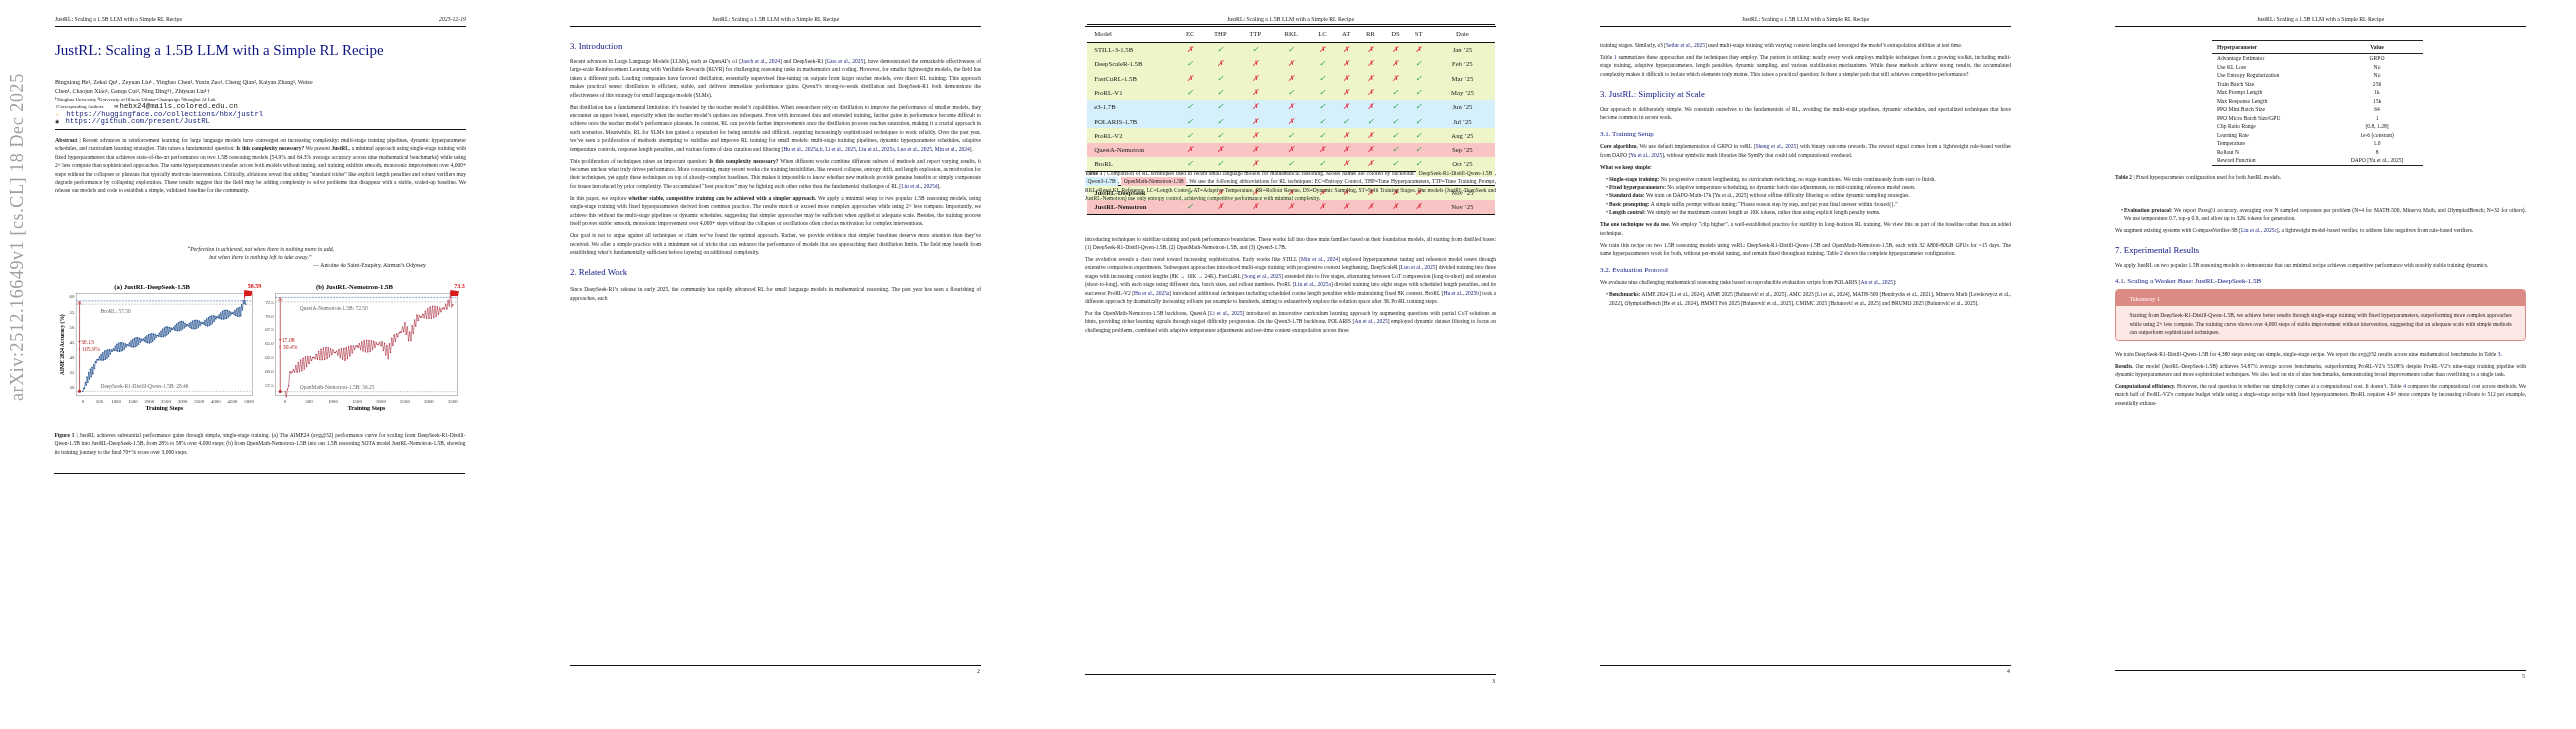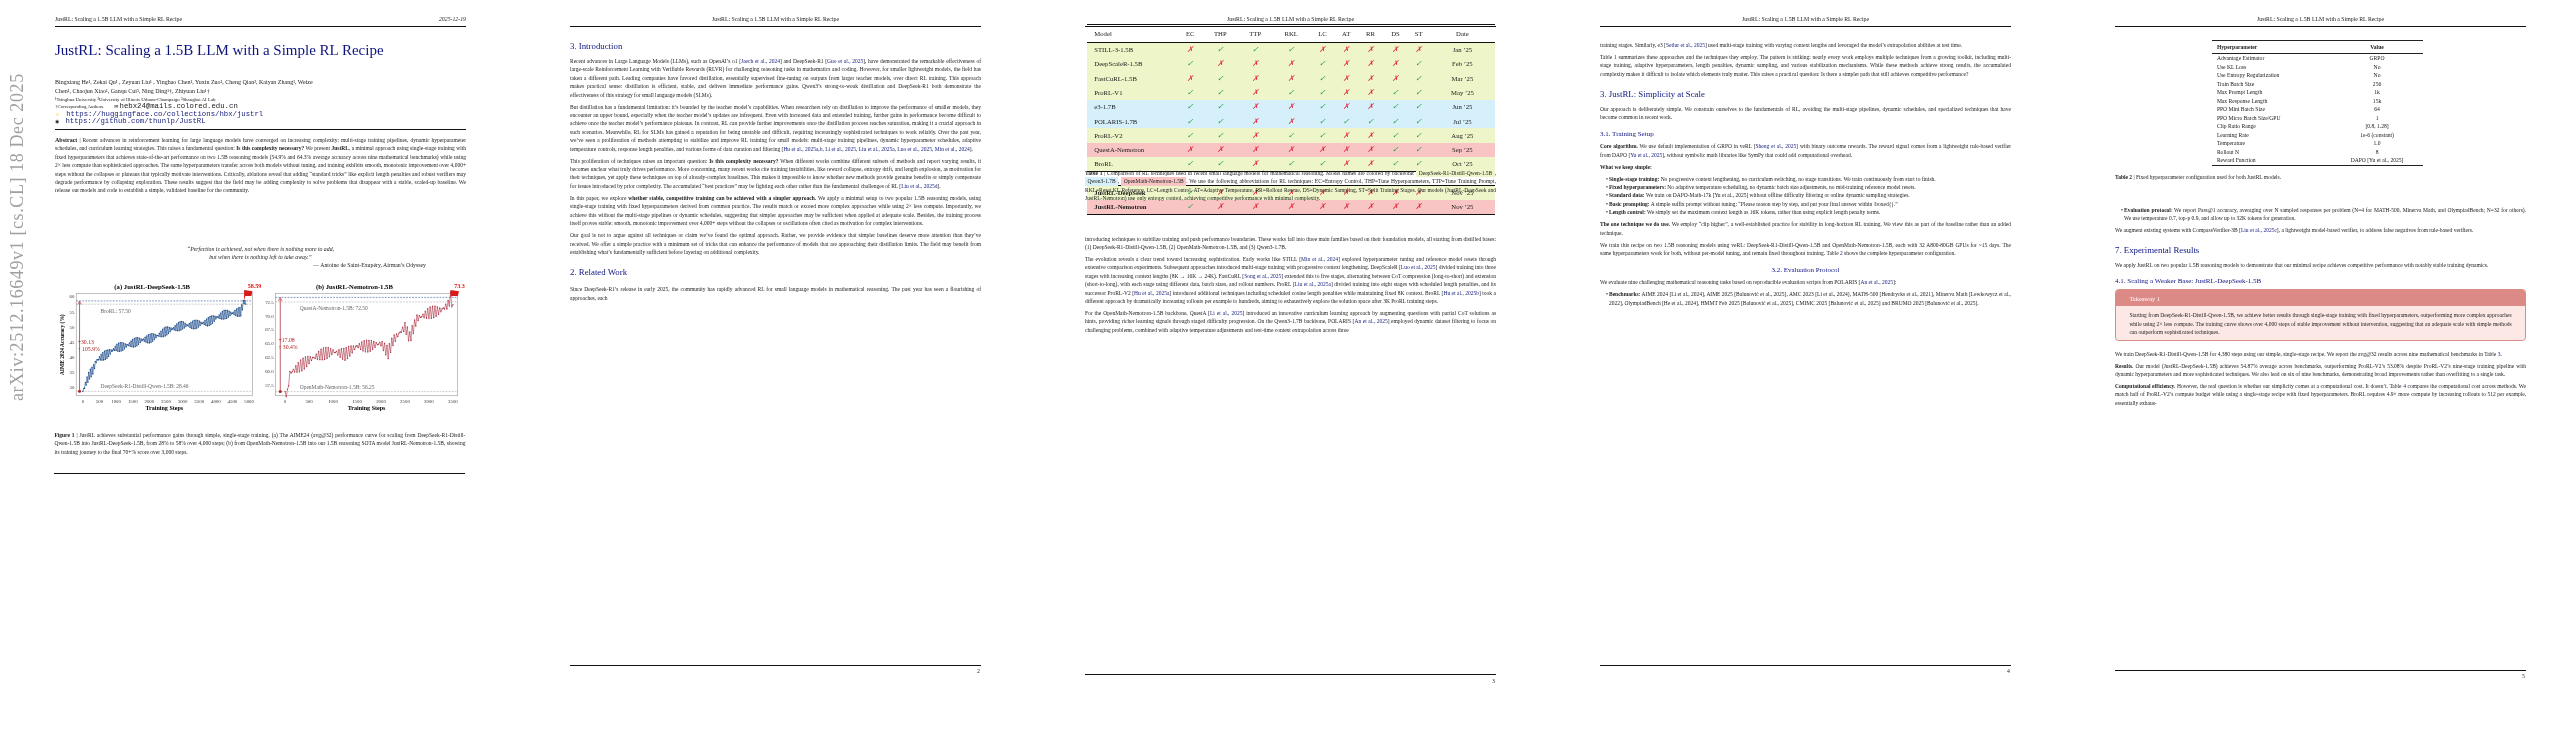--- a/index.html
+++ b/index.html
@@ -74,21 +74,21 @@
       <span>†Corresponding Authors.</span>
       <span style="margin-left:8.5px;">✉</span>
       <a class="mono">hebx24@mails.colored.edu.cn</a>
     </div>
     <div class="affil" style="top: 111px; font-size: 4.9px; line-height: 7.3px;">
       <span style="color:#f4b400;">☺</span>
       <a class="mono link" style="margin-left:4.9px;">https://huggingface.co/collections/hbx/justrl</a>
     </div>
     <div class="affil" style="top: 118px; font-size: 4.9px; line-height: 7.3px;">
       <span>◉</span>
-      <a class="mono link" style="margin-left:4.9px;">https://github.com/thunlp/JustRL</a>
+      <a class="mono link" style="margin-left:4.9px;">https://github.com/present/JustRL</a>
     </div>
 
     <div style="position: absolute; top: 129px; left: 55px; width: 411px; border-top: 1.2px solid rgb(17, 17, 17);"></div>
 
     <div class="content" style="top: 136px;">
       <p class="para" style="font-size: 5.5px; line-height: 8.4px; text-align: justify;">
         <b style="font-size: 6px;">Abstract</b><span> | Recent advances in reinforcement learning for large language models have converged on increasing complexity: multi-stage training pipelines, dynamic hyperparameter schedules, and curriculum learning strategies. This raises a fundamental question: </span><b>Is this complexity necessary?</b><span> We present </span><b>JustRL</b><span>, a minimal approach using single-stage training with fixed hyperparameters that achieves state-of-the-art performance on two 1.5B reasoning models (54.9% and 64.3% average accuracy across nine mathematical benchmarks) while using 2× less compute than sophisticated approaches. The same hyperparameters transfer across both models without tuning, and training exhibits smooth, monotonic improvement over 4,000+ steps without the collapses or plateaus that typically motivate interventions. Critically, ablations reveal that adding “standard tricks” like explicit length penalties and robust verifiers may degrade performance by collapsing exploration. These results suggest that the field may be adding complexity to solve problems that disappear with a stable, scaled-up baseline. We release our models and code to establish a simple, validated baseline for the community.</span>
       </p>
     </div>
 
@@ -724,21 +724,21 @@
       <p class="para" style="font-size: 5.5px; line-height: 8.4px; margin-bottom: 3.6px;"><b>What we keep simple:</b></p>
       <ul class="bullet-list" id="keep-list" style="margin-bottom: 3.6px;">
           <li style="font-size: 5.5px; line-height: 8.4px; padding-left: 9px;"><b>Single-stage training:</b><span> No progressive context lengthening, no curriculum switching, no stage transitions. We train continuously from start to finish.</span></li>
           <li style="font-size: 5.5px; line-height: 8.4px; padding-left: 9px;"><b>Fixed hyperparameters:</b><span> No adaptive temperature scheduling, no dynamic batch size adjustments, no mid-training reference model resets.</span></li>
           <li style="font-size: 5.5px; line-height: 8.4px; padding-left: 9px;"><b>Standard data:</b><span> We train on DAPO-Math-17k [Yu et al., 2025] without offline difficulty filtering or online dynamic sampling strategies.</span></li>
           <li style="font-size: 5.5px; line-height: 8.4px; padding-left: 9px;"><b>Basic prompting:</b><span> A simple suffix prompt without tuning: “Please reason step by step, and put your final answer within \boxed{}.”</span></li>
           <li style="font-size: 5.5px; line-height: 8.4px; padding-left: 9px;"><b>Length control:</b><span> We simply set the maximum context length as 16K tokens, rather than using explicit length penalty terms.</span></li>
         </ul>
       <p class="para" style="font-size: 5.5px; line-height: 8.4px; margin-bottom: 3.6px;"><b>The one technique we do use.</b><span> We employ “clip higher”, a well-established practice for stability in long-horizon RL training. We view this as part of the baseline rather than an added technique.</span></p>
       <p class="para" style="margin-bottom: 8.5px; font-size: 5.5px; line-height: 8.4px;"><span>We train this recipe on two 1.5B reasoning models using veRL: DeepSeek-R1-Distill-Qwen-1.5B and OpenMath-Nemotron-1.5B, each with 32 A800-80GB GPUs for ~15 days. The same hyperparameters work for both, without per-model tuning, and remain fixed throughout training. Table </span><a class="cite">2</a><span> shows the complete hyperparameter configuration.</span></p>
-      <h3 class="sub" style="font-size: 7px; margin: 0px 0px 4.3px; text-align: center;">3.2.  Evaluation Protocol</h3>
+      <h3 class="sub" style="font-size: 7px; margin: 0px 0px 4.3px;">3.2.  Evaluation Protocol</h3>
       <p class="para" style="font-size: 5.5px; line-height: 8.4px; margin-bottom: 3.6px;"><span>We evaluate nine challenging mathematical reasoning tasks based on reproducible evaluation scripts from POLARIS [</span><a class="cite">An et al., 2025</a><span>]:</span></p>
       <ul class="bullet-list" style="margin-bottom: 3.6px;">
         <li style="font-size: 5.5px; line-height: 8.4px; padding-left: 9px;"><b>Benchmarks:</b><span> AIME 2024 [Li et al., 2024], AIME 2025 [Balunović et al., 2025], AMC 2023 [Li et al., 2024], MATH-500 [Hendrycks et al., 2021], Minerva Math [Lewkowycz et al., 2022], OlympiadBench [He et al., 2024], HMMT Feb 2025 [Balunović et al., 2025], CMIMC 2025 [Balunović et al., 2025] and BRUMO 2025 [Balunović et al., 2025].</span></li>
       </ul>
     </div>
     <div class="footer-rule" style="top: 665px; border-top-width: 0.9px;"></div>
     <div class="page-num" style="top: 668px; font-size: 5.8px;">4</div>
   </div>
 
   <div class="page">

